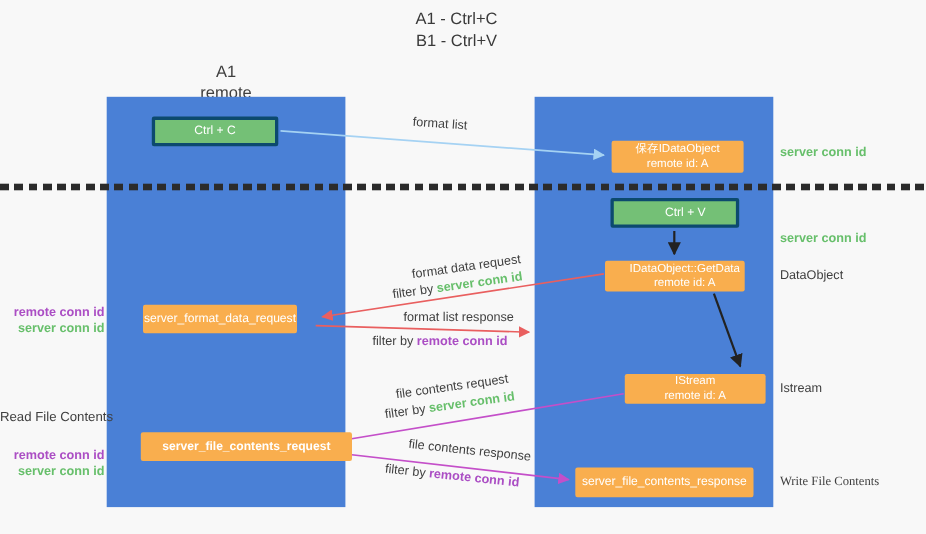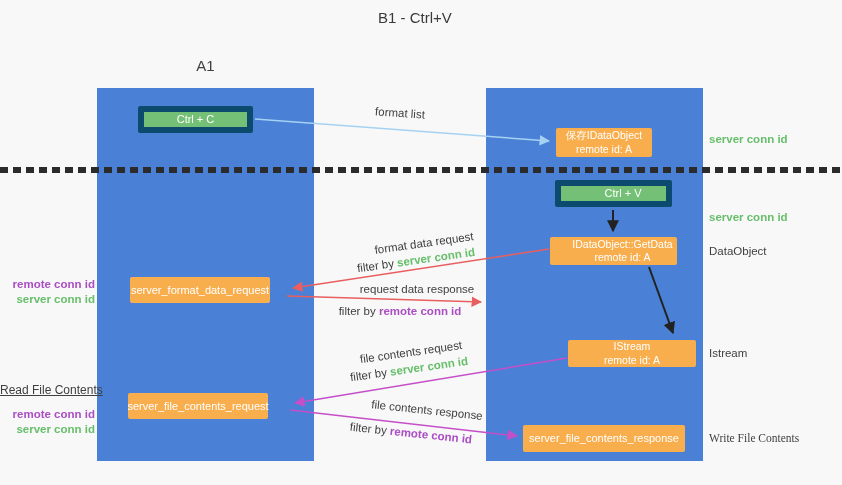--- a/index.html
+++ b/index.html
@@ -16,44 +16,46 @@
   .col-header-b { left: 486px; }
   .column { position: absolute; top: 88px; width: 217px; height: 373px; background: #4a80d6; }
   .column-a { left: 97px; }
   .column-b { left: 486px; }
   .divider { position: absolute; left: 0; top: 167px; width: 842px; height: 6px;
     background: repeating-linear-gradient(to right, #2b2b2b 0 8px, transparent 8px 13px); }
   .node { position: absolute; display: flex; flex-direction: column; align-items: center;
     justify-content: center; color: #fff; font-size: 11px; text-align: center;
     border-radius: 2px; line-height: 1.3; z-index: 3; }
   .node.two-line { font-size: 10.5px; line-height: 1.25; }
-  .green { background: #74c076; border: 6px solid #0c4a6e; }
+  .green { background: #74c076; border: 3px solid #0c4a6e; }
   .orange { background: #f9ae4e; }
   .svg-layer { position: absolute; left: 0; top: 0; z-index: 2; }
   .lbl { position: absolute; font-size: 11.5px; color: #3f3f3f; white-space: nowrap;
     z-index: 4; transform-origin: center; }
   .lbl.center { transform: translate(-50%, -50%); }
   .green-txt { color: #67bf6b; font-weight: bold; }
   .purple-txt { color: #ab4ec4; font-weight: bold; }
   .dark-txt { color: #3f3f3f; font-weight: normal; }
   .right-note { position: absolute; left: 709px; font-size: 11.5px; white-space: nowrap; z-index: 4; }
   .left-note { position: absolute; left: 0; width: 95px; text-align: right;
     font-size: 11.5px; white-space: nowrap; z-index: 4; }
 </style>
 </head>
 <body>
 
 <div class="stage">
 
   <div class="title">
+    <div>A1 - Ctrl+C</div>
     <div>B1 - Ctrl+V</div>
   </div>
 
   <div class="col-header col-header-a">
     <div>A1</div>
+    <div>remote</div>
   </div>
 
   <div class="column column-a"></div>
   <div class="column column-b"></div>
 
   <div class="divider"></div>
 
   <svg class="svg-layer" width="842" height="485">
     <defs>
       <marker id="m-blue" viewBox="0 0 10 10" refX="9" refY="5" markerWidth="7" markerHeight="7" orient="auto-start-reverse">
@@ -75,21 +77,21 @@
     <line x1="287" y1="296" x2="481" y2="302" stroke="#e95f5f" stroke-width="1.5" marker-end="url(#m-red)"></line>
     <line x1="649" y1="267" x2="673" y2="333" stroke="#222222" stroke-width="2" marker-end="url(#m-black)"></line>
     <line x1="567" y1="358" x2="295" y2="403" stroke="#c44fc9" stroke-width="1.5" marker-end="url(#m-magenta)"></line>
     <line x1="290" y1="410" x2="517" y2="436" stroke="#c44fc9" stroke-width="1.5" marker-end="url(#m-magenta)"></line>
   </svg>
 
   <div class="node green" style="left:138px; top:106px; width:115px; height:27px;">
     <span>Ctrl + C</span>
   </div>
 
-  <div class="node orange two-line" style="left:556px; top:128px; width:96px; height:29px;">
+  <div class="node orange two-line" style="left:556px; top:128px; width:120px; height:29px;">
     <div>保存IDataObject</div>
     <div>remote id: A</div>
   </div>
 
   <div class="node green" style="left:555px; top:180px; width:117px; height:27px;padding-left:19px;">
     <span>Ctrl + V</span>
   </div>
 
   <div class="node orange two-line" style="left:550px; top:237px; width:127px; height:28px;padding-left:18px;">
     <div>IDataObject::GetData</div>
@@ -99,36 +101,36 @@
   <div class="node orange" style="left:130px; top:277px; width:140px; height:26px;">
     <span>server_format_data_request</span>
   </div>
 
 
   <div class="node orange two-line" style="left:568px; top:340px; width:128px; height:27px;">
     <div>IStream</div>
     <div>remote id: A</div>
   </div>
 
-  <div class="node orange" style="left:128px; top:393px; width:140px; height:26px;">
+  <div class="node orange" style="left:128px; top:393px; width:192px; height:26px;font-weight:bold;">
     <span>server_file_contents_request</span>
   </div>
 
   <div class="node orange" style="left:523px; top:425px; width:162px; height:27px;">
     <span>server_file_contents_response</span>
   </div>
 
   <div class="lbl center" style="left:400px; top:113px; transform:translate(-50%,-50%) rotate(4deg);">format list</div>
 
   <div class="lbl center" style="left:424px; top:243px; transform:translate(-50%,-50%) rotate(-8deg);">format data request</div>
   <div class="lbl center" style="left:416px; top:260px; transform:translate(-50%,-50%) rotate(-8deg);">
     <span class="dark-txt">filter by </span><span class="green-txt">server conn id</span>
   </div>
 
-  <div class="lbl center" style="left:417px; top:289px;">request data response</div>
+  <div class="lbl center" style="left:417px; top:289px;">format list response</div>
   <div class="lbl center" style="left:400px; top:311px;">
     <span class="dark-txt">filter by </span><span class="purple-txt">remote conn id</span>
   </div>
 
   <div class="lbl center" style="left:411px; top:352px; transform:translate(-50%,-50%) rotate(-8deg);">file contents request</div>
   <div class="lbl center" style="left:409px; top:369px; transform:translate(-50%,-50%) rotate(-8deg);">
     <span class="dark-txt">filter by </span><span class="green-txt">server conn id</span>
   </div>
 
   <div class="lbl center" style="left:427px; top:410px; transform:translate(-50%,-50%) rotate(6deg);">file contents response</div>
@@ -137,17 +139,17 @@
   </div>
 
   <div class="right-note green-txt" style="top:133px;">server conn id</div>
   <div class="right-note green-txt" style="top:211px;">server conn id</div>
   <div class="right-note dark-txt" style="top:245px;">DataObject</div>
   <div class="right-note dark-txt" style="top:347px;">Istream</div>
   <div class="right-note dark-txt" style="top:432px;font-family:Liberation Serif, serif;">Write File Contents</div>
 
   <div class="left-note purple-txt" style="top:278px;">remote conn id</div>
   <div class="left-note green-txt" style="top:293px;">server conn id</div>
-  <div class="left-note dark-txt" style="top:383px; font-size:12px;text-decoration:underline;">Read File Contents</div>
+  <div class="left-note dark-txt" style="top:372px; font-size:12px;">Read File Contents</div>
   <div class="left-note purple-txt" style="top:408px;">remote conn id</div>
   <div class="left-note green-txt" style="top:423px;">server conn id</div>
 
 </div>
 
 </body></html>

